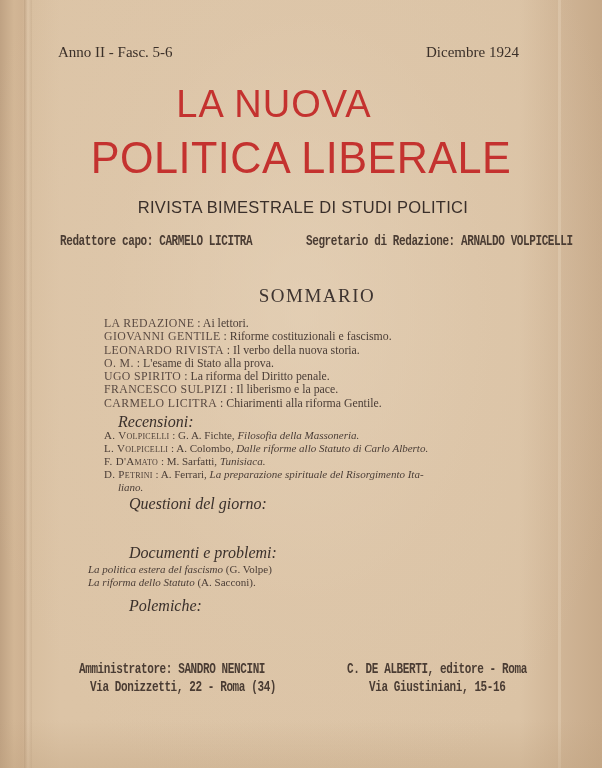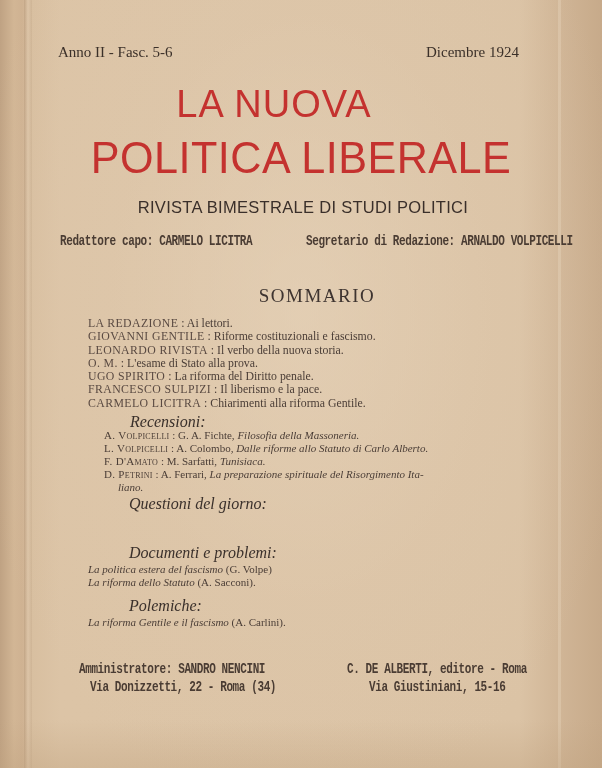--- a/index.html
+++ b/index.html
@@ -55,23 +55,23 @@
       transform: scaleY(1.25); transform-origin: left top;
     }
     .staff-left { left: 60px; }
     .staff-right { left: 306px; }
 
     .sommario {
       left: 0; width: 602px; text-align: center; top: 285px; padding-left: 16px;
       font-size: 19px; letter-spacing: 1.5px; color: #3e3430;
     }
     .toc-main { left: 88px; top: 317px; font-size: 11.8px; line-height: 13.3px; color: #4a3d36; }
-    .toc-main .author { letter-spacing: 0.4px; color: #5a4a42; }
+    .toc-main .author { letter-spacing: 0.4px; color: #5a4a42; margin-left: 16px; }
     .section-head { font-style: italic; font-size: 16px; color: #3a302b; }
-    .rec-head { left: 130px; top: 413px; }
+    .rec-head { left: 118px; top: 413px; }
     .rec-list { left: 104px; top: 429px; font-size: 11px; line-height: 13px; color: #4a3d36; width: 420px; white-space: normal; }
     .rec-list .sc { font-variant: small-caps; font-size: 11px; letter-spacing: 0.3px; }
     .rec-list i { font-style: italic; }
     .rec-item { white-space: nowrap; }
     .rec-cont { padding-left: 14px; font-style: italic; }
     .q-head { left: 129px; top: 495px; }
     .q-list { left: 88px; top: 522px; font-size: 11px; line-height: 13px; color: #4a3d36; }
     .d-head { left: 129px; top: 544px; }
     .d-list { left: 88px; top: 563px; font-size: 11px; line-height: 13px; color: #4a3d36; }
     .p-head { left: 129px; top: 597px; }
@@ -129,21 +129,18 @@
 
   <div class="abs section-head q-head">Questioni del giorno:</div>
 
   <div class="abs section-head d-head">Documenti e problemi:</div>
   <div class="abs d-list">
     <div><span class="it">La politica estera del fascismo</span> <span>(G. Volpe)</span></div>
     <div><span class="it">La riforma dello Statuto</span> <span>(A. Sacconi).</span></div>
   </div>
 
   <div class="abs section-head p-head">Polemiche:</div>
-  <div class="abs p-list">
-    <div><span class="it">La riforma Gentile e il fascismo</span> <span>(A. Carlini).</span></div>
-  </div>
 
   <div class="abs footer f-left1">Amministratore: SANDRO NENCINI</div>
   <div class="abs footer f-left2">Via Donizzetti, 22 - Roma (34)</div>
   <div class="abs footer f-right1">C. DE ALBERTI, editore - Roma</div>
   <div class="abs footer f-right2">Via Giustiniani, 15-16</div>
 </div>
 
 </body></html>

